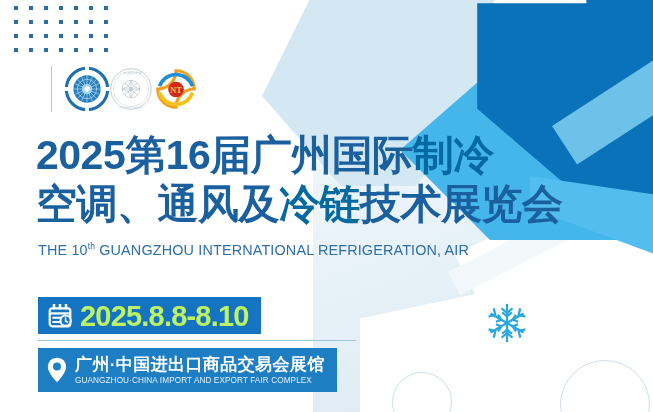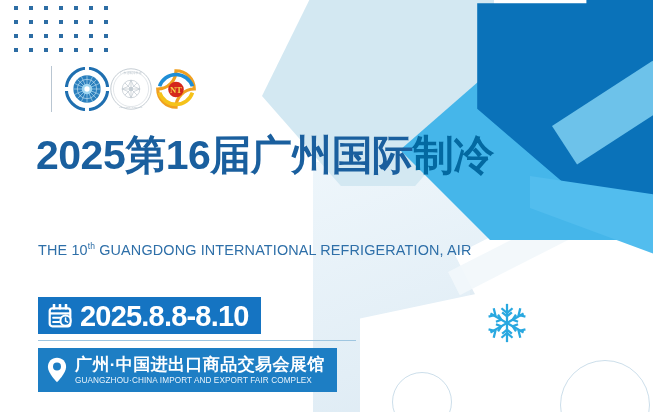--- a/index.html
+++ b/index.html
@@ -223,21 +223,21 @@
     left: 38px; top: 297px;
     height: 37px;
     background: #1574c2;
     display: flex;
     align-items: center;
     padding: 0 12px 0 10px;
   }
   .cal-icon { width: 24px; height: 24px; flex: none; }
   .date-text {
     margin-left: 8px;
-    color: #ffffff;
+    color: #bef264;
     font-size: 29px;
     font-weight: bold;
     letter-spacing: -.8px;
     line-height: 30px;
     white-space: nowrap;
     font-family: "Liberation Sans", sans-serif;
   }
 
   
   .date-underline {
@@ -409,25 +409,28 @@
       <path d="M50 6 A40 40 0 0 1 90 46 A40 40 0 0 0 50 86 A40 40 0 0 1 10 46 A40 40 0 0 0 50 6 Z" fill="none" stroke="#f0a020" stroke-width="7"></path>
       <path d="M14 40 A38 38 0 0 1 86 40" fill="none" stroke="#1f8ed6" stroke-width="8"></path>
       <path d="M14 54 A38 38 0 0 0 86 54" fill="none" stroke="#f5c21a" stroke-width="8"></path>
       <circle cx="50" cy="47" r="17" fill="#d4271c"></circle>
       <text x="50" y="54" font-size="19" font-weight="bold" fill="#f6d24a" text-anchor="middle" font-family="Liberation Serif, serif">NT</text>
     </svg>
   </div>
 
   <div class="cn-title">
     <span>2025第16届广州国际</span><span class="accent">制冷</span>
+    <span class="l2">
+      <span>空调、通风及</span><span class="accent">冷链</span><span>技术展览会</span>
+    </span>
   </div>
 
   <div class="en-title">
     <div>
-      <span>THE 10</span><sup>th</sup><span> GUANGDONG INTERNATIONAL REFRIGERATION, AIR</span>
+      <span>THE 10</span><sup>th</sup><span> GUANGZHOU INTERNATIONAL REFRIGERATION, AIR</span>
     </div>
   </div>
 
   <div class="date-bar">
     <svg class="cal-icon" viewBox="0 0 28 28">
       <path d="M7 1 v4 M14 1 v4 M21 1 v4" stroke="#ffffff" stroke-width="3" stroke-linecap="round"></path>
       <rect x="2" y="5" width="24" height="21" rx="3" fill="none" stroke="#ffffff" stroke-width="2.6"></rect>
       <path d="M2 11 h24" stroke="#ffffff" stroke-width="2.6"></path>
       <path d="M6 16 h10 M6 21 h7" stroke="#ffffff" stroke-width="2.4" stroke-linecap="round"></path>
       <circle cx="20.5" cy="19.5" r="6" fill="#1574c2" stroke="#ffffff" stroke-width="2.4"></circle>

